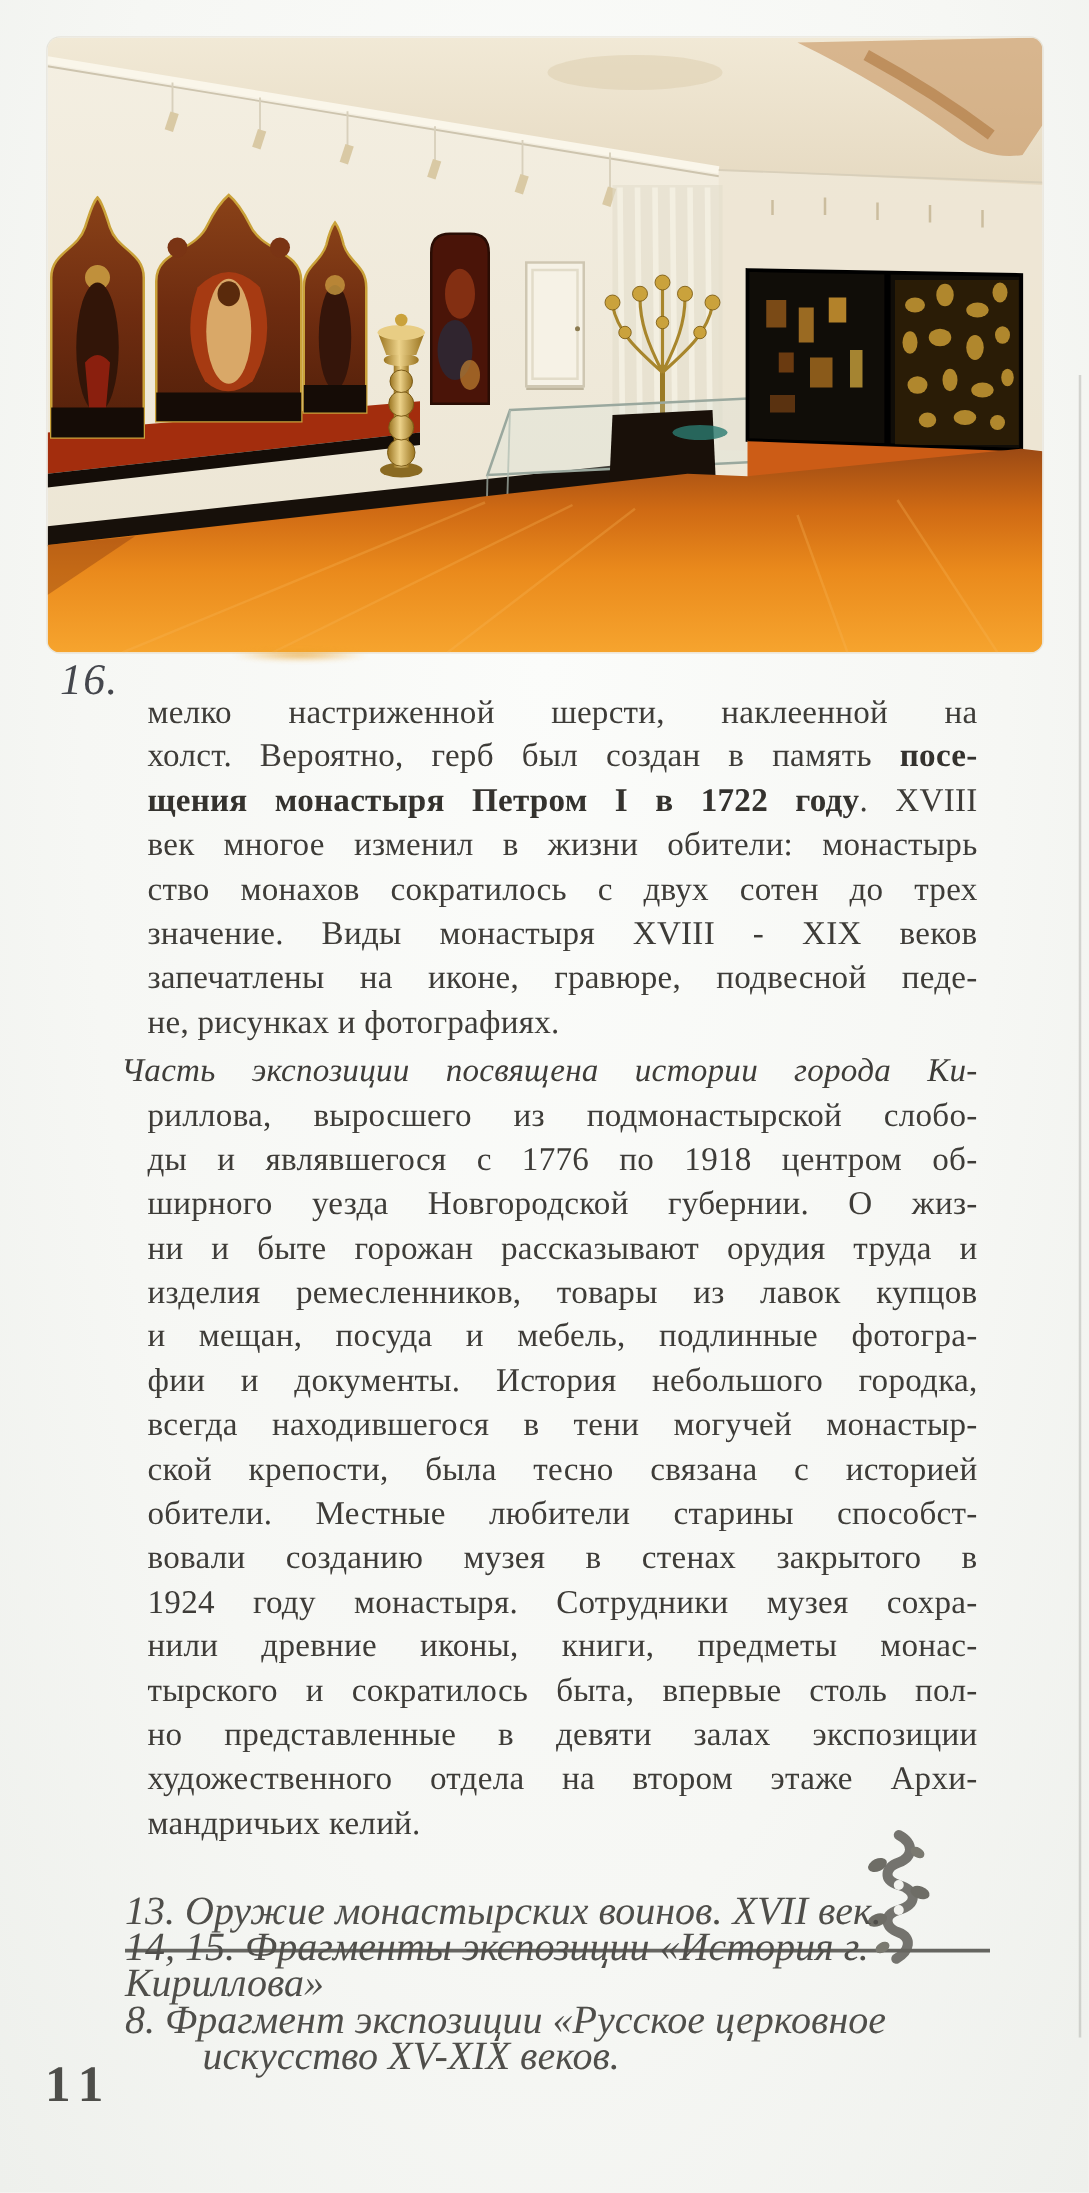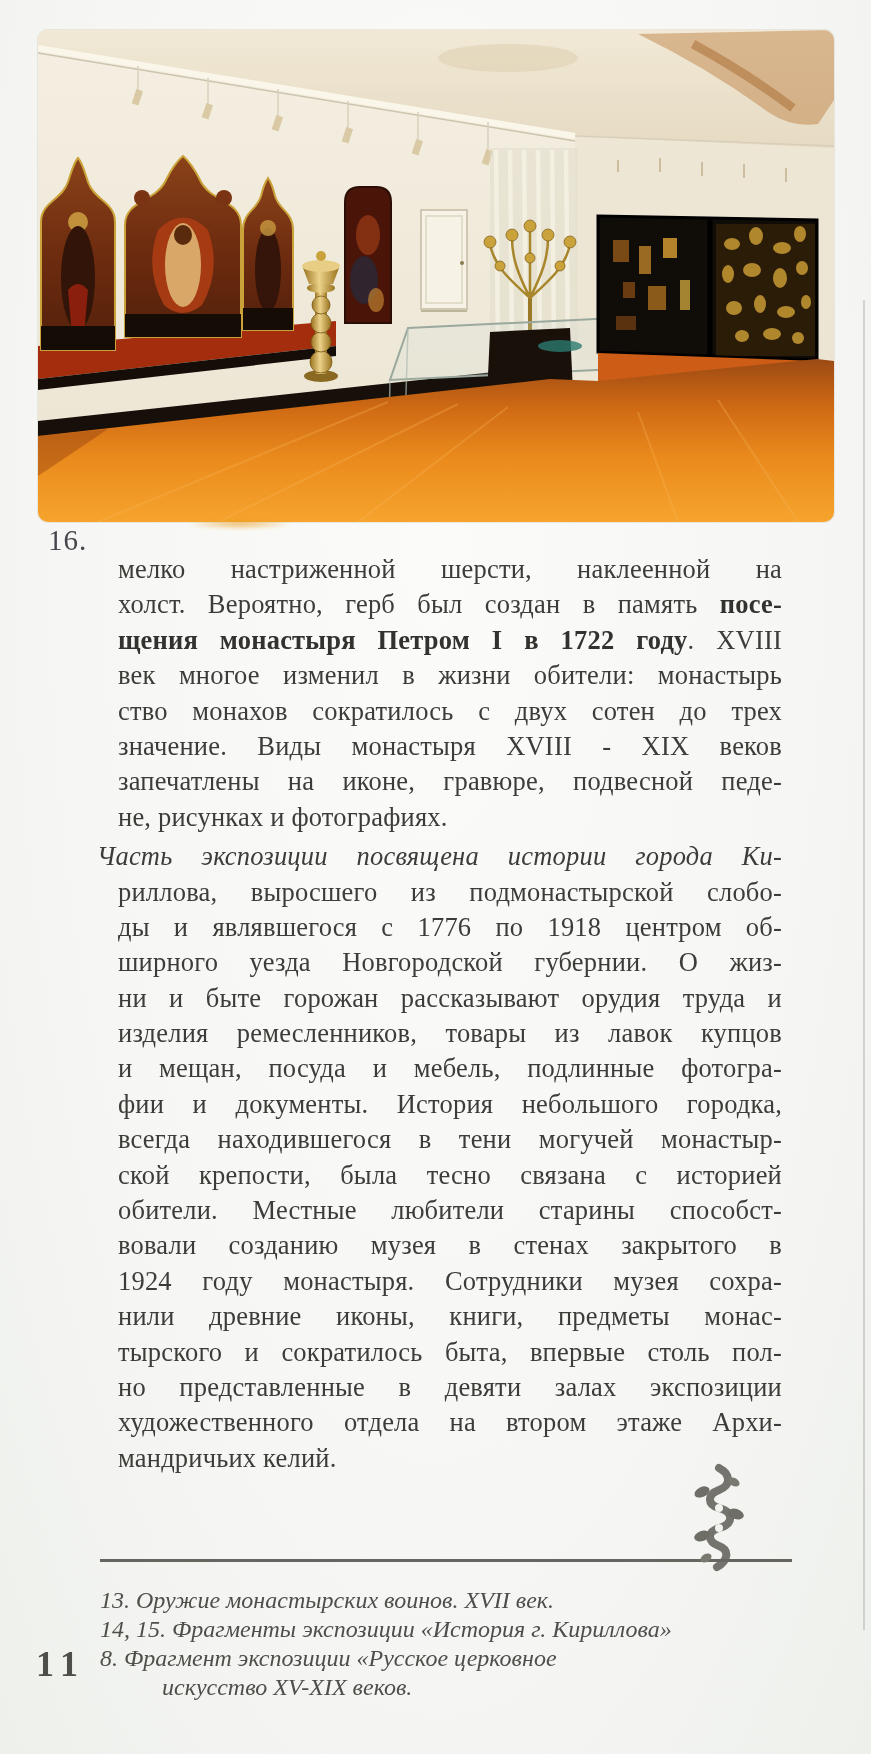--- a/index.html
+++ b/index.html
@@ -19,47 +19,47 @@
     box-shadow:0 0 0 1px rgba(190,180,150,.25);
   }
   .photo svg{display:block;width:796px;height:492px;}
   .smear{
     position:absolute;left:185px;top:519px;width:110px;height:10px;
     background:radial-gradient(ellipse at center,#e89c1e 0%,rgba(232,156,30,0) 70%);
     filter:blur(2px);opacity:.75;
   }
   .caption{
     position:absolute;left:48px;top:524px;
-    font-size:29px;color:#45474d;letter-spacing:1px;
+    font-style:italic;font-size:35px;color:#45474d;letter-spacing:1px;
   }
   .body-text{
     position:absolute;left:118px;top:552px;width:664px;
     font-size:26.5px;line-height:35.4px;color:#3e3c38;letter-spacing:.2px;
   }
   .paragraph + .paragraph{margin-top:4px;}
   .body-line{
     text-align:justify;text-align-last:justify;
     height:35.4px;overflow:visible;white-space:normal;
   }
   .body-line.last-line{text-align-last:left;}
   .body-line.hanging-initial{margin-left:-21px;font-style:italic;}
   .body-line .bold{font-weight:bold;color:#34322e;}
   .rule{
     position:absolute;left:100px;top:1559px;width:692px;height:2.5px;
     background:#4c4b47;opacity:.85;
   }
   .ornament{position:absolute;left:690px;top:1462px;width:58px;height:112px;}
   .footnotes{
-    position:absolute;left:100px;top:1586px;width:700px;
-    font-style:italic;font-size:24px;line-height:29px;color:#4f4e4a;
+    position:absolute;left:100px;top:1514px;width:700px;
+    font-style:italic;font-size:32px;line-height:29px;color:#4f4e4a;
   }
   .footnote-line.indented{padding-left:62px;}
   .page-number{
     position:absolute;left:36px;top:1643px;
-    font-size:36px;font-weight:bold;color:#4e4e4a;letter-spacing:8px;
+    font-size:41px;font-weight:bold;color:#4e4e4a;letter-spacing:8px;
   }
   .scan-edge{
     position:absolute;left:863px;top:300px;width:2px;height:1330px;
     background:rgba(150,150,143,.35);
   }
 </style>
 </head>
 <body>
 
 <div class="page">

